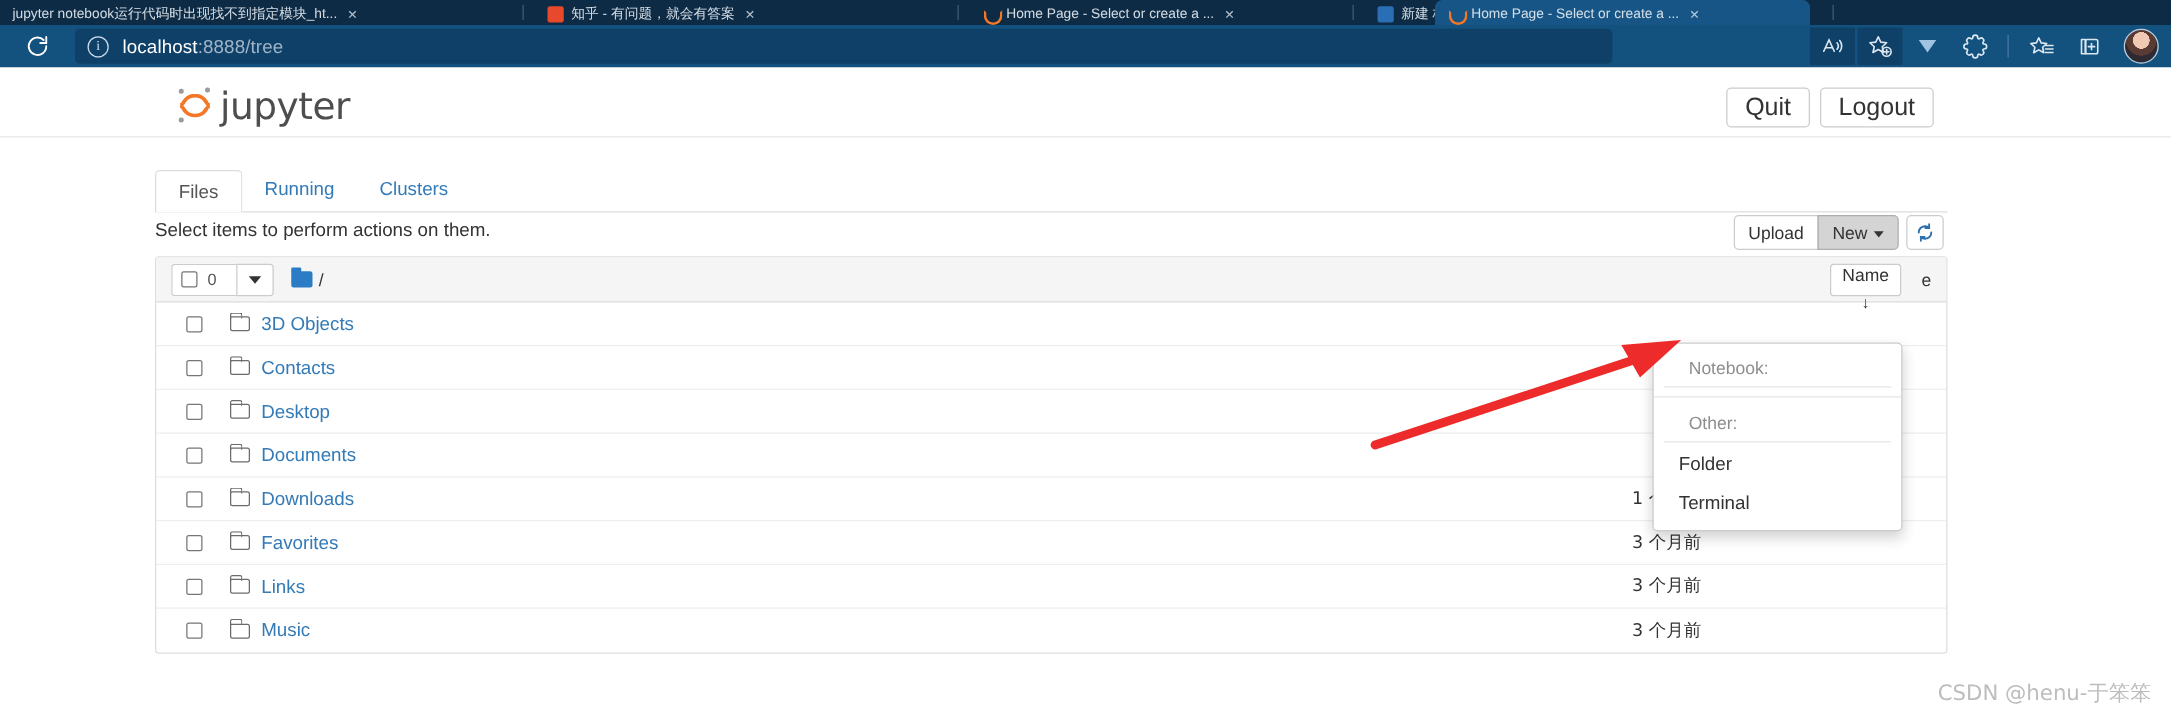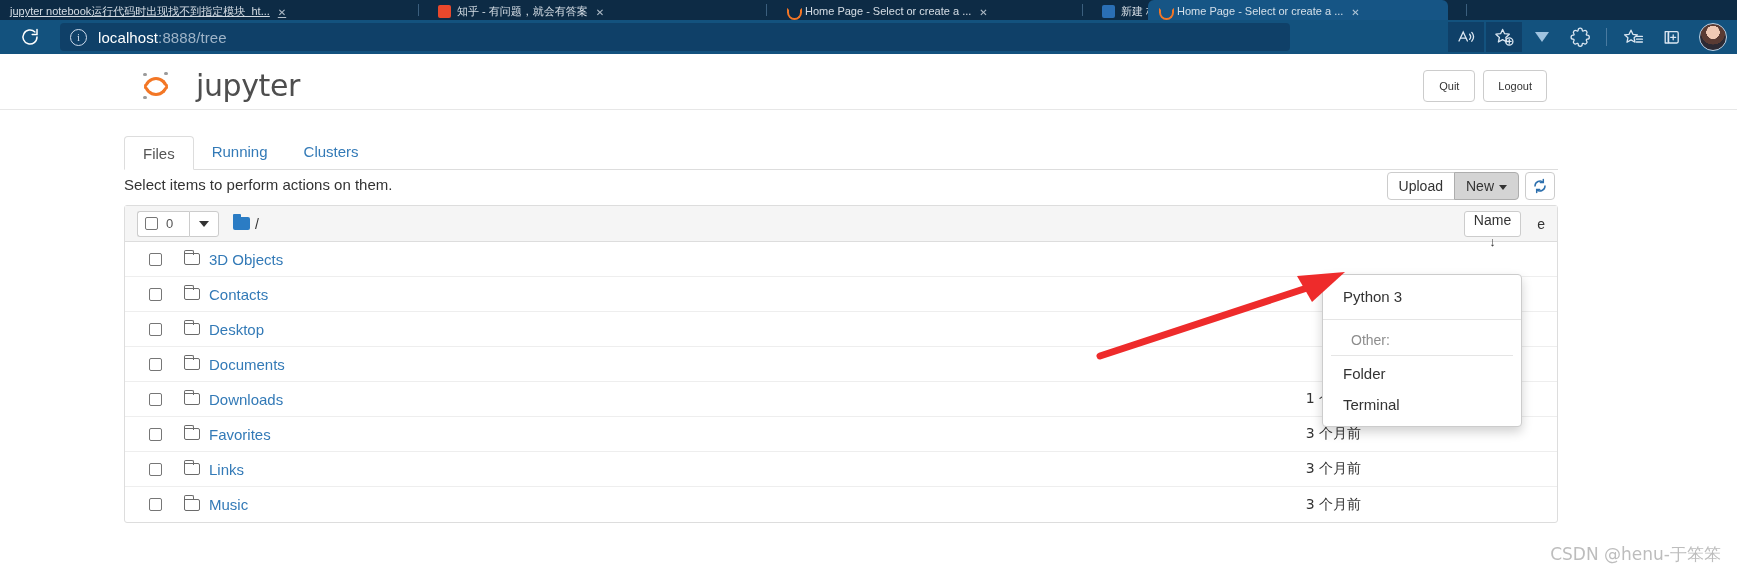--- a/index.html
+++ b/index.html
@@ -88,21 +88,21 @@
     background: #ffffff;
   }
   #page-inner { position: relative; width: 1737px; height: 517px; }
 
   #jupyter-header {
     position: absolute; left: 0; top: 0; width: 1737px; height: 56px;
     border-bottom: 1px solid #e7e7e7;
   }
   #jupyter-logo {
     position: absolute; left: 140px; top: 14px;
-    display: flex; align-items: center; gap: 24px;
+    display: flex; gap: 4px;
   }
   #jupyter-mark { position: relative; width: 32px; height: 32px; }
   #jupyter-mark .arc-top {
     position: absolute; left: 4px; top: 7px; width: 24px; height: 12px;
     border: 3px solid #f37726; border-bottom-color: transparent;
     border-radius: 24px 24px 0 0;
   }
   #jupyter-mark .arc-bot {
     position: absolute; left: 4px; top: 14px; width: 24px; height: 12px;
     border: 3px solid #f37726; border-top-color: transparent;
@@ -116,21 +116,21 @@
     font-size: 30px; color: #4e4e4e; font-weight: 400; letter-spacing: -0.4px;
     font-family: "DejaVu Sans", sans-serif;
   }
   #header-buttons {
     position: absolute; right: 190px; top: 16px;
     display: flex; gap: 8px;
   }
   .hbtn {
     min-width: 52px; height: 32px; padding: 0 14px;
     background: #ffffff; border: 1px solid #cccccc; border-radius: 4px;
-    font-size: 11px; color: #333333; line-height: 30px; text-align: center;
+    font-size: 20px; color: #333333; line-height: 30px; text-align: center;
     font-family: "Liberation Sans", sans-serif;
   }
 
   #tabs-row {
     position: absolute; left: 124px; top: 82px; width: 1434px; height: 34px;
     border-bottom: 1px solid #dddddd;
     display: flex; align-items: flex-end;
   }
   .ntab {
     height: 34px; padding: 0 18px; font-size: 15px; line-height: 33px;
@@ -267,21 +267,21 @@
     position: absolute; right: 16px; bottom: 5px;
     font-size: 17px; color: #bdbdbd;
     font-family: "DejaVu Sans", sans-serif;
     z-index: 70;
   }
 </style>
 </head>
 <body>
 
 <div id="browser-tabstrip">
-  <div class="tab" style="left:0px; width:400px;text-decoration:underline;">
+  <div class="tab" style="left:0px; width:400px;">
     <span class="tab-title">jupyter notebook运行代码时出现找不到指定模块_ht...</span>
     <span class="tab-close">✕</span>
   </div>
   <div class="tab-sep" style="left:418px;"></div>
   <div class="tab" style="left:428px; width:330px;">
     <span class="tab-favicon fav-red"></span>
     <span class="tab-title">知乎 - 有问题，就会有答案</span>
     <span class="tab-close">✕</span>
   </div>
   <div class="tab-sep" style="left:766px;"></div>
@@ -469,21 +469,21 @@
       </div>
       <div class="file-row">
         <span class="cbx"></span>
         <span class="folder-outline"></span>
         <span class="file-name">Music</span>
         <span class="file-time">3 个月前</span>
       </div>
     </div>
 
     <div id="new-menu">
-      <div class="menu-item">Python 3</div>
+      <div class="menu-header">Notebook:</div>
       <div class="menu-divider"></div>
       <div class="menu-header">Other:</div>
       <div class="menu-item">Folder</div>
       <div class="menu-item">Terminal</div>
     </div>
 
   </div>
 </div>
 
 <svg id="annotation-arrow" viewBox="0 0 1737 571">

